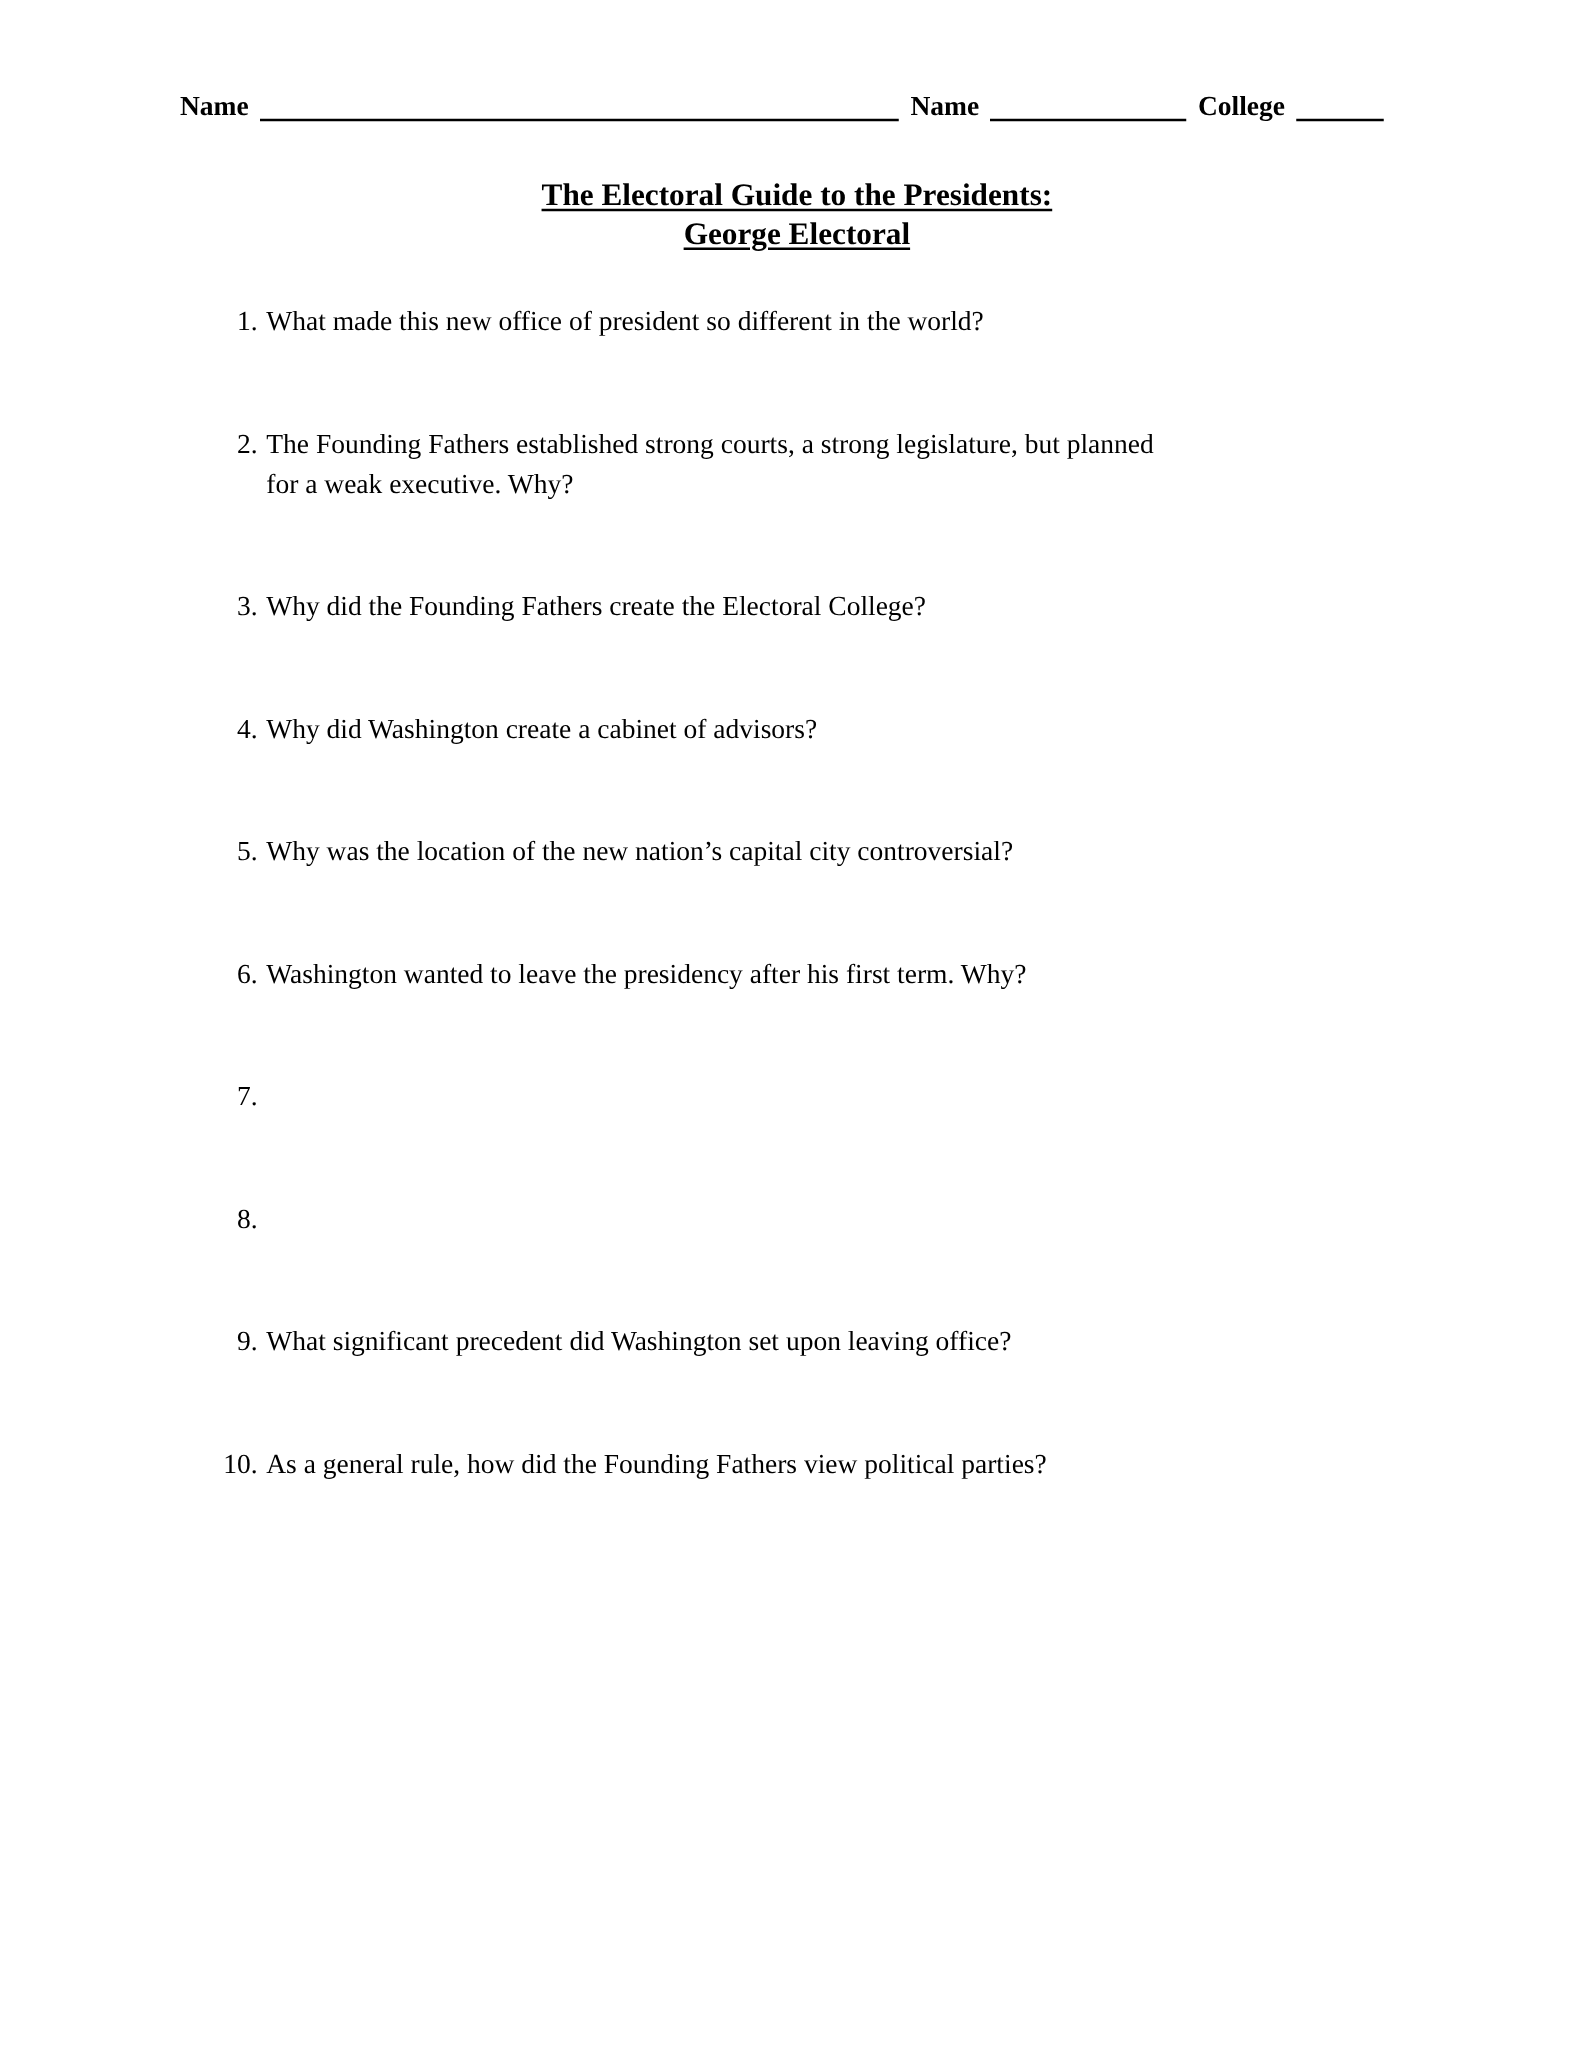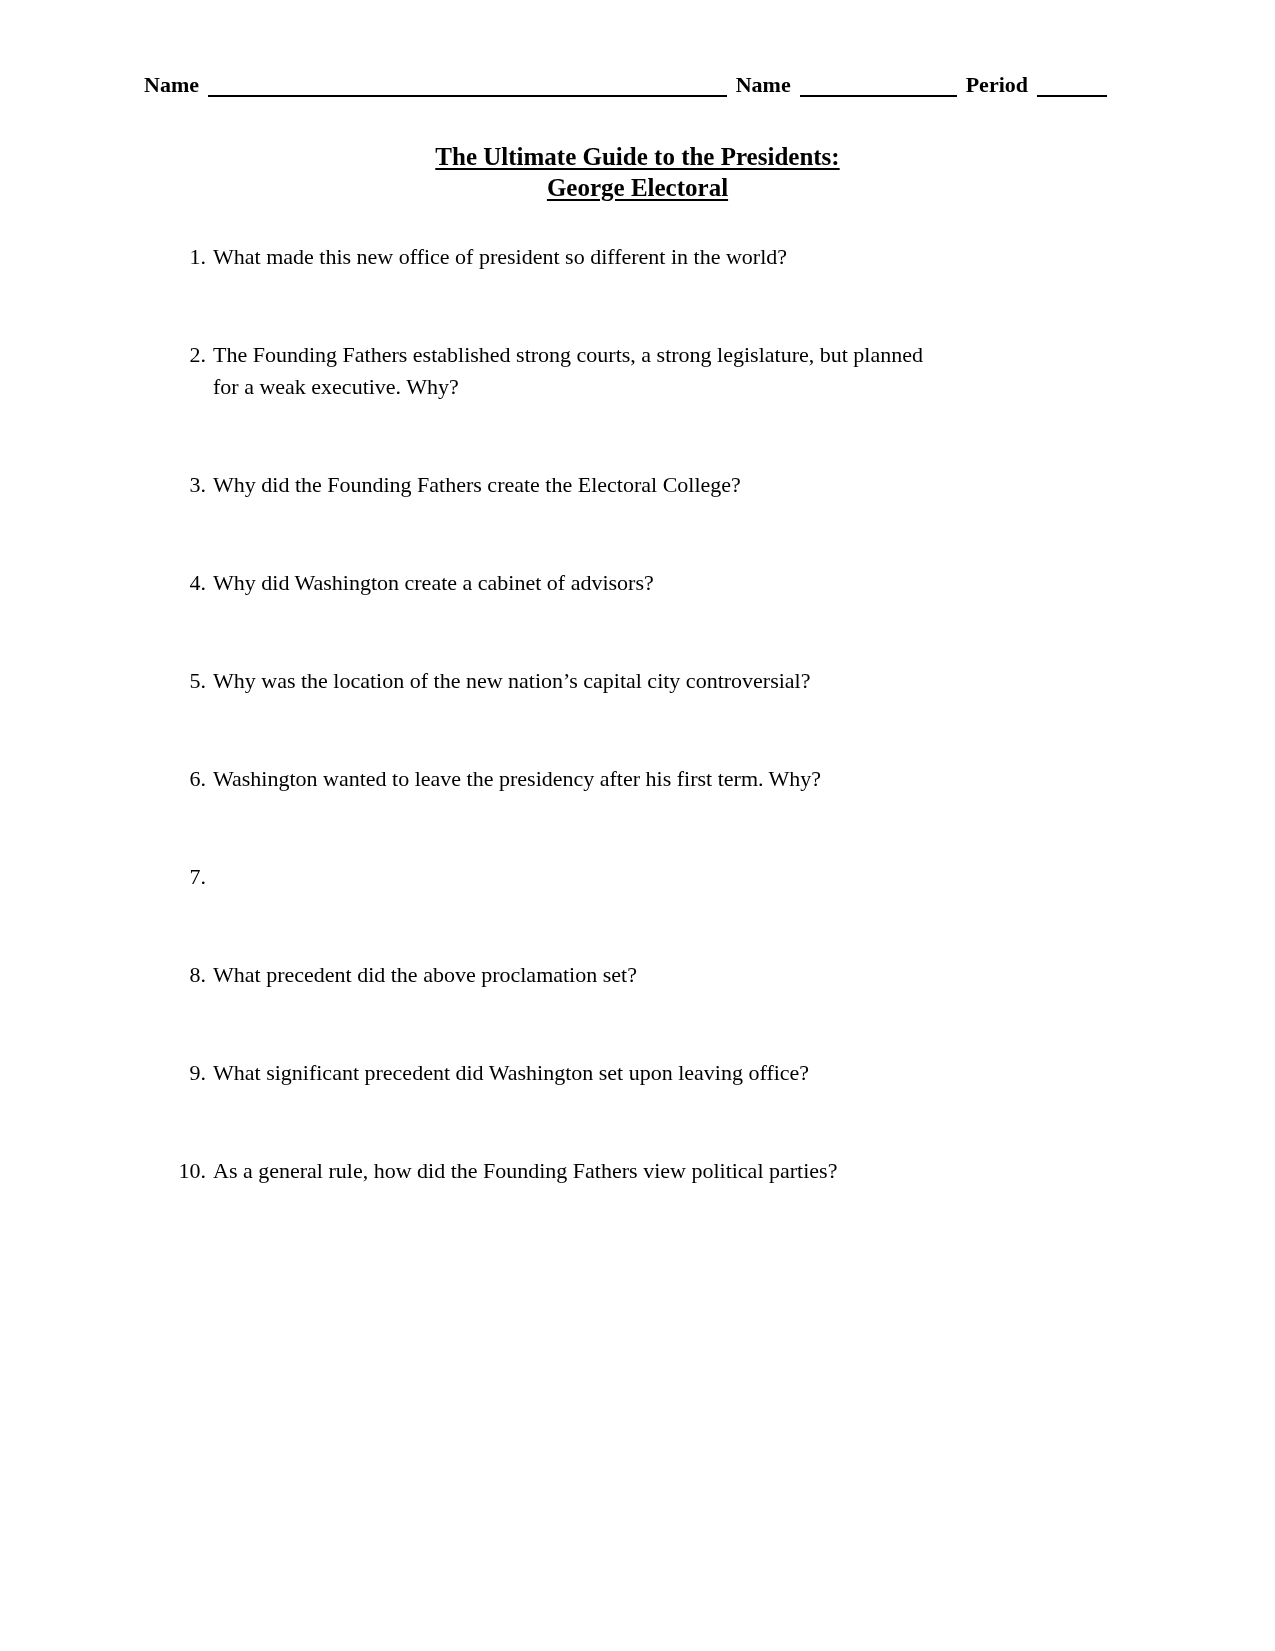--- a/index.html
+++ b/index.html
@@ -78,26 +78,26 @@
 </head>
 <body>
 
 <div class="page">
 
   <div class="header-row">
     <span>Name</span>
     <span class="blank blank-name"></span>
     <span>Name</span>
     <span class="blank blank-date"></span>
-    <span>Period</span>
+    <span>College</span>
     <span class="blank blank-period"></span>
   </div>
 
   <div class="title-block">
-    <div><span>The Ultimate Guide to the Presidents:</span></div>
+    <div><span>The Electoral Guide to the Presidents:</span></div>
     <div><span>George Electoral</span></div>
   </div>
 
   <ol class="questions">
     <li class="q-item">
       <span class="q-num">1.</span>
       <span class="q-text">What made this new office of president so different in the world?</span>
     </li>
     <li class="q-item">
       <span class="q-num">2.</span>
@@ -118,21 +118,20 @@
     </li>
     <li class="q-item">
       <span class="q-num">6.</span>
       <span class="q-text">Washington wanted to leave the presidency after his first term. Why?</span>
     </li>
     <li class="q-item">
       <span class="q-num">7.</span>
     </li>
     <li class="q-item">
       <span class="q-num">8.</span>
-      <span class="q-text">What precedent did the above proclamation set?</span>
     </li>
     <li class="q-item">
       <span class="q-num">9.</span>
       <span class="q-text">What significant precedent did Washington set upon leaving office?</span>
     </li>
     <li class="q-item">
       <span class="q-num">10.</span>
       <span class="q-text">As a general rule, how did the Founding Fathers view political parties?</span>
     </li>
   </ol>

